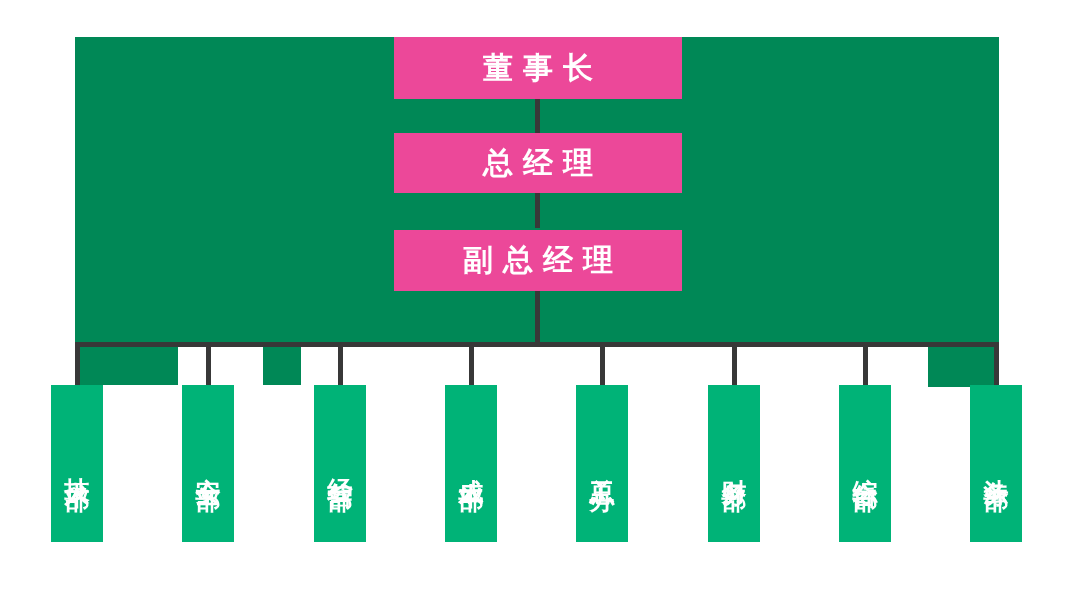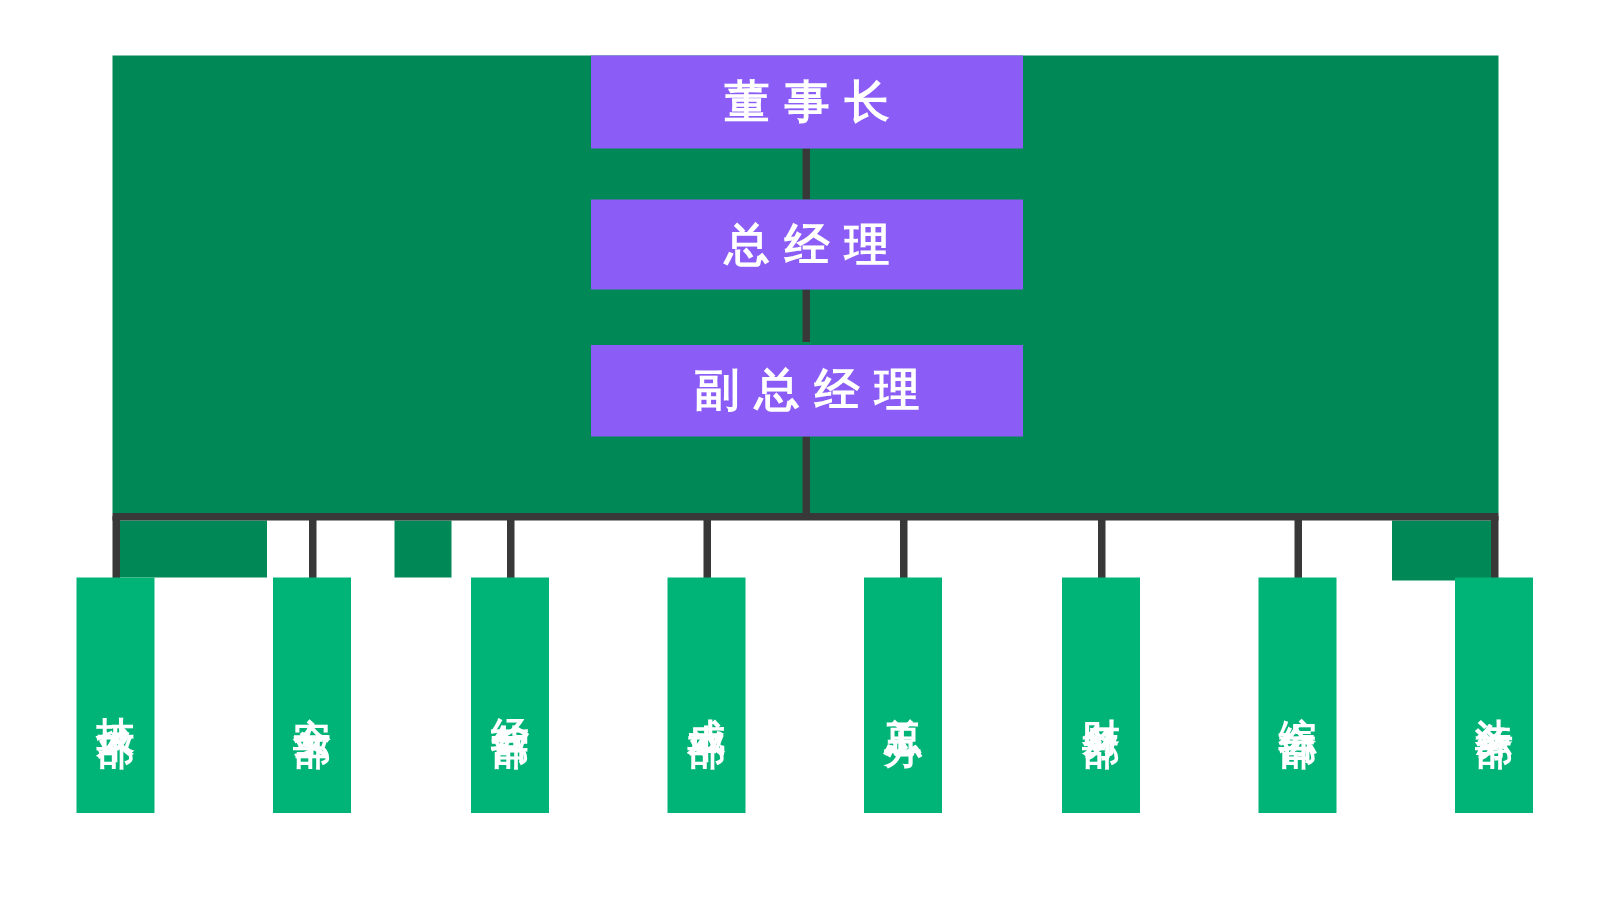--- a/index.html
+++ b/index.html
@@ -41,21 +41,21 @@
   .trunk-1 { top: 99px;  height: 34px; }
   .trunk-2 { top: 193px; height: 35px; }
   .trunk-3 { top: 291px; height: 53px; }
   .drop { width: 5px; top: 344px; height: 42px; }
 
   
   .exec-box {
     position: absolute;
     left: 394px;
     width: 288px;
-    background: #8b5cf6;
+    background: #ec4899;
     color: #ffffff;
     font-weight: bold;
     font-size: 30px;
     letter-spacing: 10px;
     text-indent: 10px;
     display: flex;
     align-items: center;
     justify-content: center;
     font-family: Liberation Serif, serif;
   }

